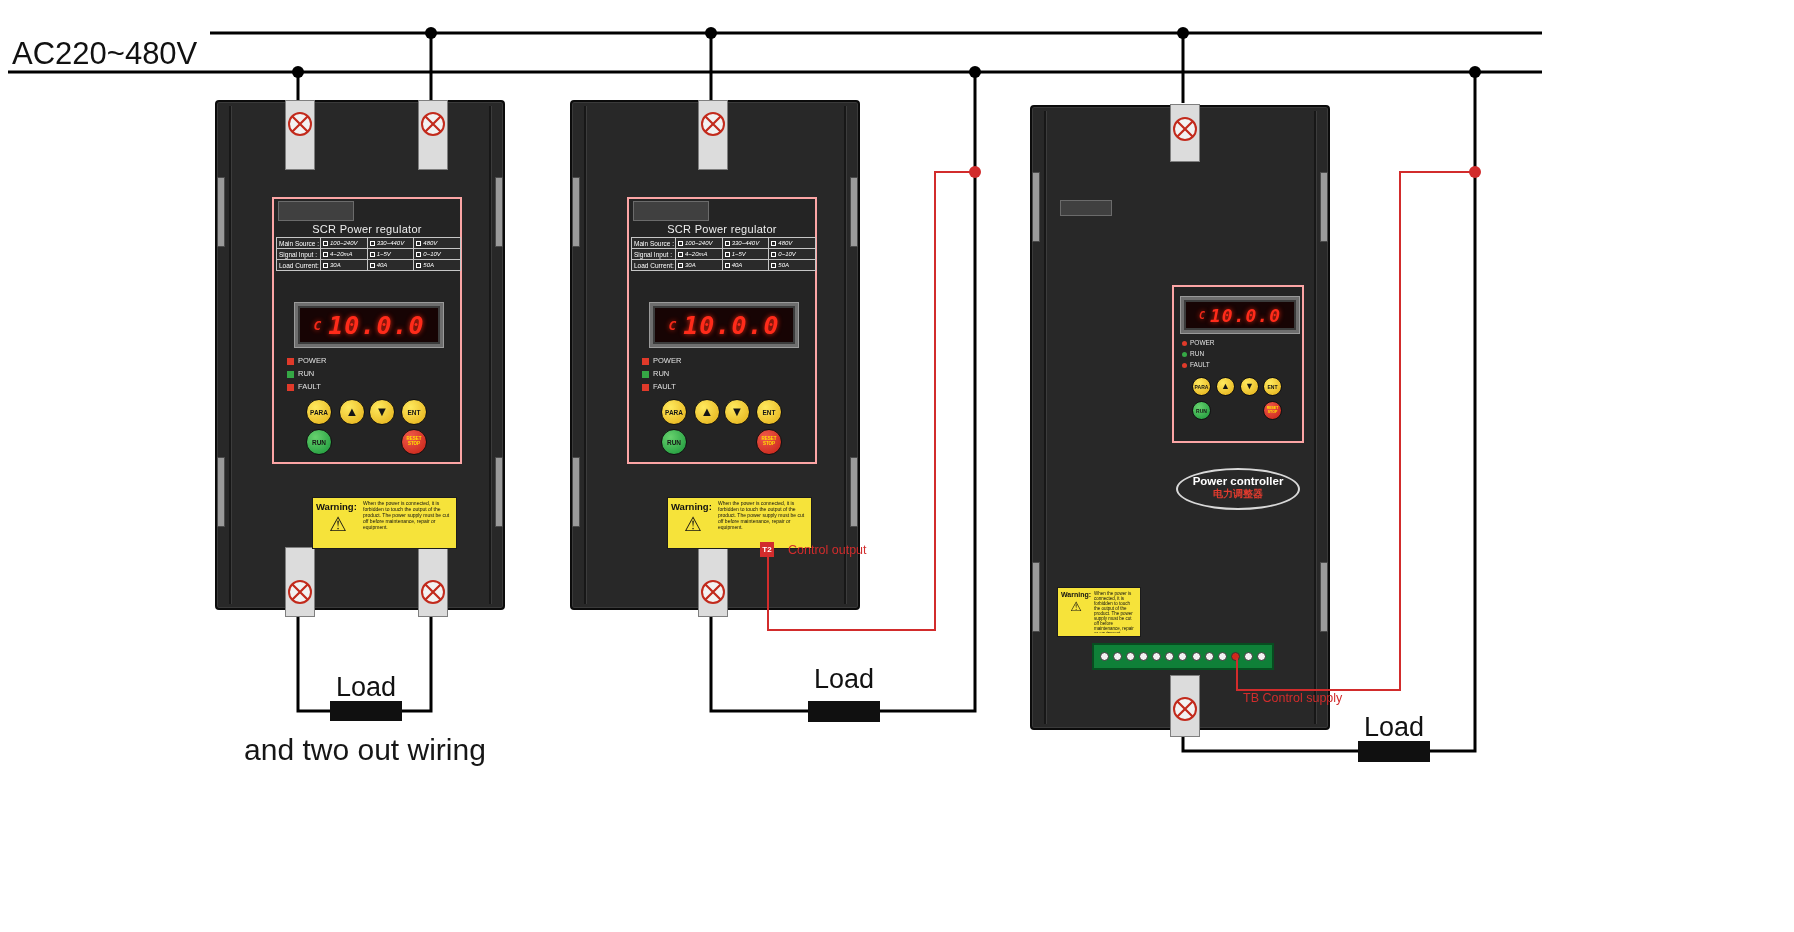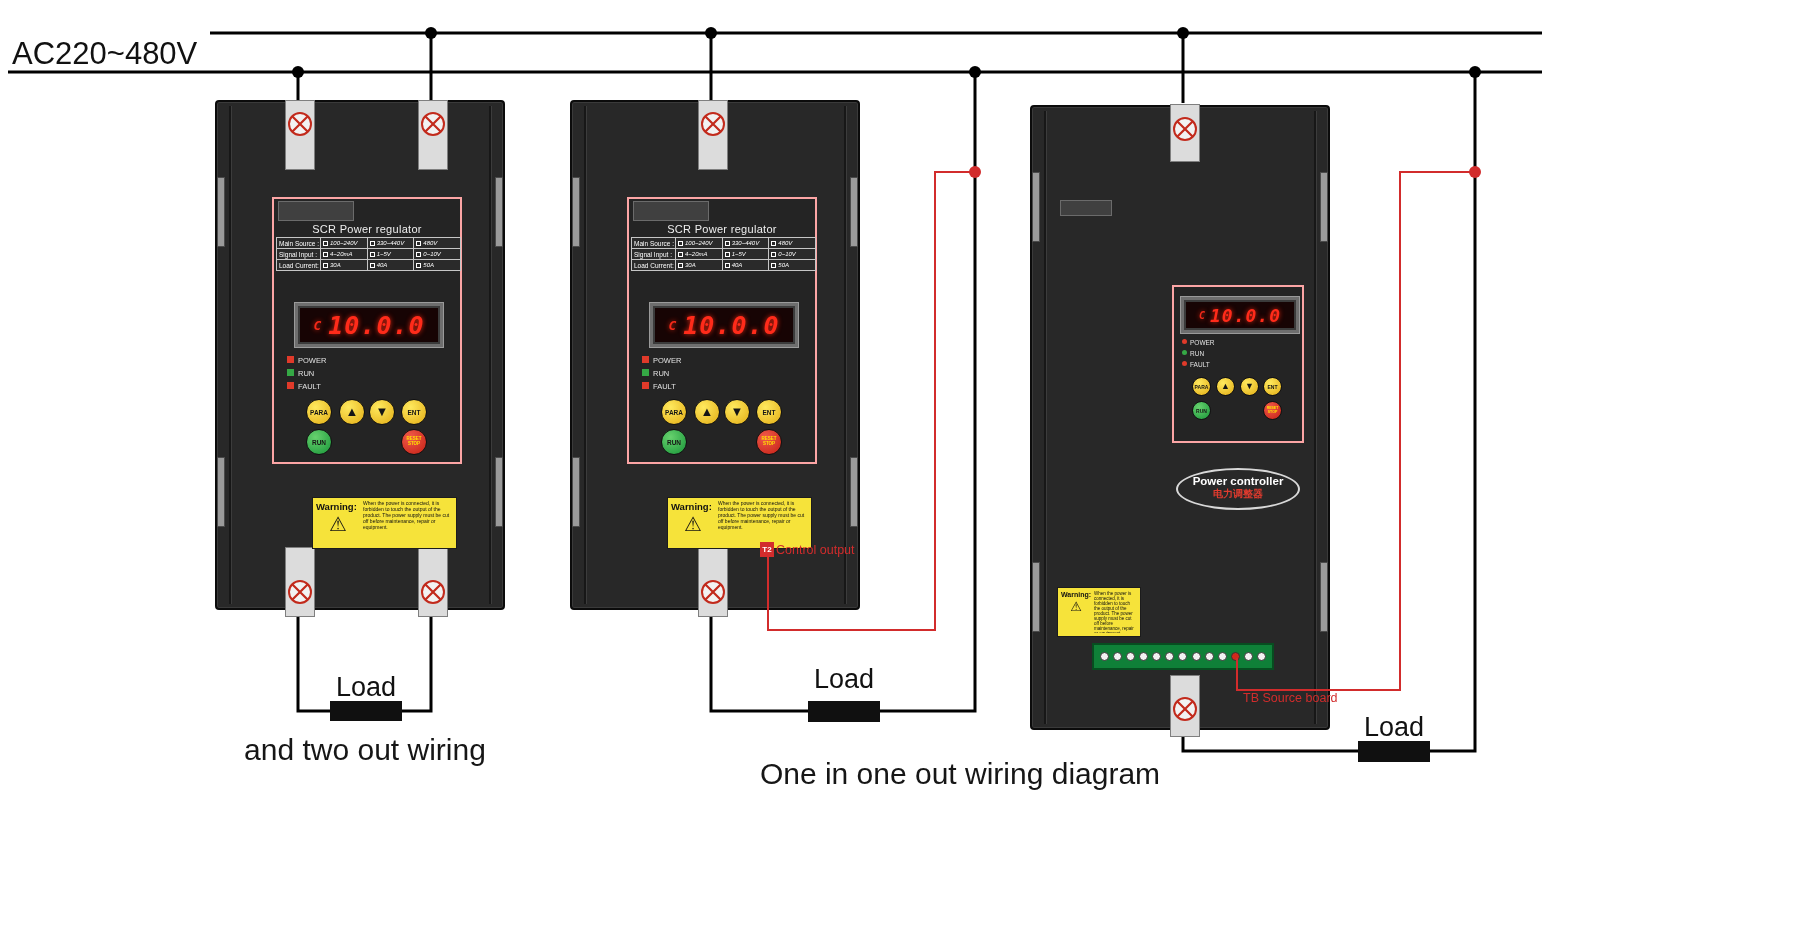--- a/index.html
+++ b/index.html
@@ -25,21 +25,21 @@
   .spec .opt{flex:1;display:flex;align-items:center;gap:2px;padding-left:2px;font-size:6px;align-self:stretch;border-right:1px solid #c6c6c6}
   .spec .opt:last-child{border-right:none}
   .spec .cb{width:5px;height:5px;border:1px solid #fff;background:#2a2a2a;flex:none}
   .segwrap{position:absolute;background:#6e6e6e;border:1px solid #9a9a9a;padding:3px}
   .seg{width:100%;height:100%;background:#170404;border:2px solid #3b3b3b;display:flex;align-items:center;justify-content:center;color:#ff2b1a;font-family:"DejaVu Sans Mono",monospace;font-style:italic;font-weight:bold;text-shadow:0 0 5px rgba(255,45,20,.85)}
   .seg .pfx{font-size:13px;margin-right:7px;opacity:.95}
   .seg .val{font-size:25px;letter-spacing:1px}
   .seg.sm .pfx{font-size:10px;margin-right:5px}
   .seg.sm .val{font-size:18px}
   .inds{position:absolute;display:flex;flex-direction:column;gap:4px}
-  .ind{display:flex;align-items:flex-start;gap:4px;color:#e2e2e2;font-size:7.5px}
+  .ind{display:flex;align-items:flex-end;gap:4px;color:#e2e2e2;font-size:7.5px}
   .ind i{width:7px;height:7px;display:inline-block;flex:none}
   .inds.sm .ind{font-size:6.5px;gap:3px}
   .inds.sm .ind i{width:5px;height:5px;border-radius:50%}
   .ind.power i,.ind.fault i{background:#e03a2a}
   .ind.run i{background:#35a845}
   .cbtn{position:absolute;width:26px;height:26px;border-radius:50%;display:flex;flex-direction:column;align-items:center;justify-content:center;font-weight:bold;color:#151515;border:1px solid #111;text-align:center}
   .cbtn.sm{width:19px;height:19px}
   .cbtn.yellow{background:radial-gradient(circle at 35% 30%,#ffe95e,#e2ad15)}
   .cbtn.green{background:radial-gradient(circle at 35% 30%,#67d26e,#189438)}
   .cbtn.red{background:radial-gradient(circle at 35% 30%,#f05a4a,#c41f14)}
@@ -62,21 +62,21 @@
   .brand .en{color:#fff;font-weight:bold;font-size:11.5px}
   .brand .cn{color:#e23b2e;font-size:10px;font-weight:bold}
   .tstrip{position:absolute;background:#0f8038;border:2px solid #074d20;display:flex;align-items:center;justify-content:space-between;padding:0 6px;z-index:4}
   .term{width:9px;height:9px;border-radius:50%;background:#f2f2f2;border:1px solid #333;flex:none}
   .term.red{background:#d2291b}
   .load{position:absolute;background:#101010;z-index:4}
   .load-label{position:absolute;font-size:27px;color:#111;text-align:center;z-index:4}
   .caption{position:absolute;font-size:30px;color:#161616;text-align:center;line-height:1.15;z-index:4}
   .supply-label{position:absolute;font-size:31px;color:#111;z-index:4}
   .redlabel{position:absolute;display:flex;align-items:center;color:#d22c2c;font-size:12.5px;z-index:5}
-  .redlabel .mk{width:14px;height:15px;background:#d22c2c;color:#fff;font-size:8px;font-weight:bold;display:flex;align-items:center;justify-content:center;margin-right:2px}
+  .redlabel .mk{width:14px;height:15px;background:#d22c2c;color:#fff;font-size:8px;font-weight:bold;display:flex;align-items:center;justify-content:center;margin-right:14px}
 </style>
 </head>
 <body>
 
 <div id="stage">
 
   <svg id="wires-black" class="overlay" width="1794" height="932">
     <line x1="210" y1="33" x2="1542" y2="33" stroke="#000" stroke-width="3"></line>
     <line x1="8" y1="72" x2="1542" y2="72" stroke="#000" stroke-width="3"></line>
     <path d="M298,72 V100" stroke="#000" stroke-width="3" fill="none"></path>
@@ -447,30 +447,29 @@
     <path d="M1237,658 V690 H1400 V172 H1475" stroke="#d22c2c" stroke-width="2" fill="none"></path>
     <circle cx="975" cy="172" r="6" fill="#d22c2c"></circle>
     <circle cx="1475" cy="172" r="6" fill="#d22c2c"></circle>
   </svg>
 
   <div class="redlabel" style="left:760px;top:542px">
     <span class="mk">T2</span>
     <span>Control output</span>
   </div>
   <div class="redlabel" style="left:1243px;top:691px">
-    <span>TB Source board</span>
+    <span>TB Control supply</span>
   </div>
 
   <div class="load-label" style="left:306px;top:672px;width:120px">Load</div>
   <div class="load" style="left:330px;top:701px;width:72px;height:20px"></div>
 
   <div class="load-label" style="left:784px;top:664px;width:120px">Load</div>
   <div class="load" style="left:808px;top:701px;width:72px;height:21px"></div>
 
   <div class="load-label" style="left:1334px;top:712px;width:120px">Load</div>
   <div class="load" style="left:1358px;top:741px;width:72px;height:21px"></div>
 
   <div class="caption" style="left:205px;top:733px;width:320px">
     <div>and two out wiring</div>
   </div>
-  <div class="caption" style="left:700px;top:757px;width:520px">One in one out wiring diagram</div>
 
 </div>
 
 </body></html>

